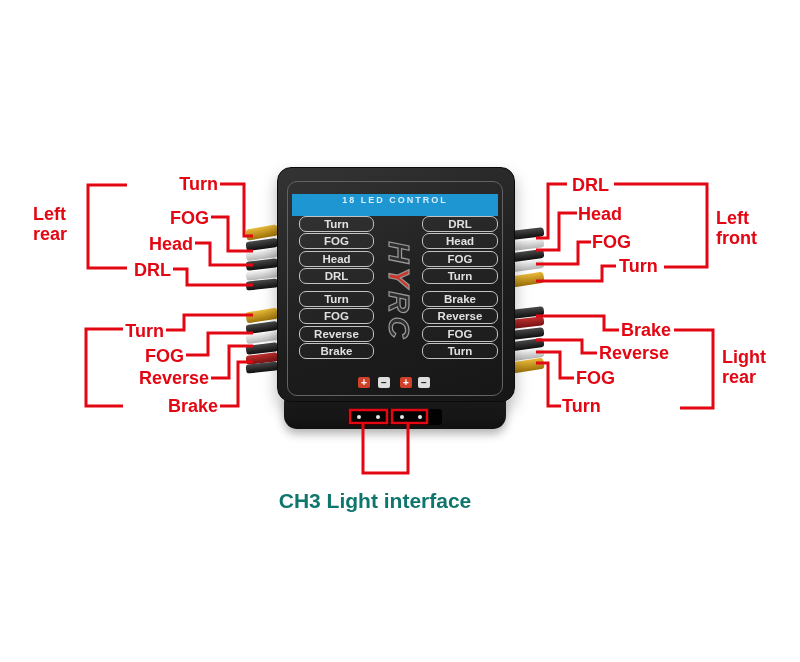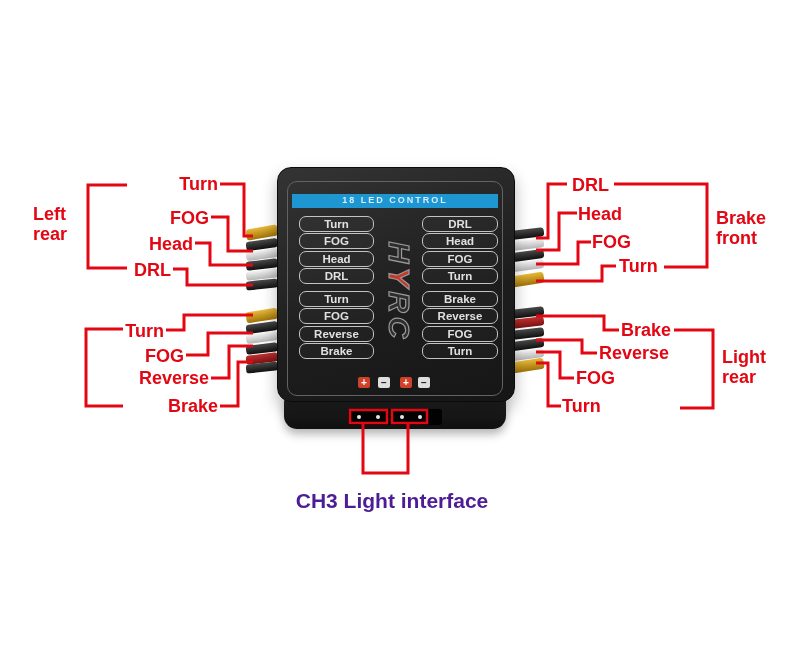--- a/index.html
+++ b/index.html
@@ -16,21 +16,21 @@
      background:linear-gradient(160deg,#343434,#1d1d1d 60%,#161616);
      border:1px solid #0b0b0b;border-radius:14px;box-shadow:0 8px 16px rgba(0,0,0,.28);}
   .body-base{position:absolute;left:284px;top:398px;width:222px;height:31px;z-index:2;
      background:linear-gradient(180deg,#222,#101010);border-radius:4px 4px 13px 13px;
      box-shadow:0 5px 10px rgba(0,0,0,.3);}
   .recess{position:absolute;left:348px;top:409px;width:94px;height:16px;background:#020202;
      border-radius:3px;z-index:4;}
   .pin{position:absolute;width:4px;height:4px;border-radius:50%;background:#e8e8e8;z-index:5;}
   .inner-frame{position:absolute;left:287px;top:181px;width:214px;height:213px;z-index:4;
      border:1px solid #636363;border-radius:10px;}
-  .header-strip{position:absolute;left:292px;top:194px;width:206px;height:14px;z-index:5;
+  .header-strip{position:absolute;left:292px;top:194px;width:206px;height:22px;z-index:5;
      background:#1e96d2;color:#d6eefb;font-size:9px;font-weight:bold;letter-spacing:2px;
      line-height:13px;text-align:center;}
   .box{position:absolute;width:73px;height:14px;z-index:5;border:1.5px solid #c3c3c3;
      border-radius:7px;color:#e0e0e0;font-size:11.5px;font-weight:bold;line-height:14px;
      text-align:center;background:rgba(255,255,255,0.02);}
   .box.rc{width:74px;}
   .chip{position:absolute;top:377px;width:12px;height:11px;z-index:5;border-radius:2px;
      font-size:10px;font-weight:bold;line-height:11px;text-align:center;}
   .chip.plus{background:#cf4129;color:#fff;}
   .chip.minus{background:#dedede;color:#1a1a1a;}
@@ -38,21 +38,21 @@
      transform:rotate(90deg);text-align:center;font-size:30px;font-weight:bold;
      font-style:italic;letter-spacing:4px;color:#2e2e2e;
      -webkit-text-stroke:1.2px #9a9a9a;white-space:nowrap;}
   .logo .red{color:#c8372a;}
   
   .lbl{position:absolute;z-index:7;color:#e30613;font-weight:bold;font-size:18px;
      height:22px;line-height:22px;white-space:nowrap;}
   .lbl.ra{width:120px;text-align:right;}
   .grp{position:absolute;z-index:7;color:#e30613;font-weight:bold;font-size:18px;
      line-height:20px;width:56px;}
-  .ch3{position:absolute;left:292px;top:489px;width:200px;z-index:7;color:#4c1d95;
+  .ch3{position:absolute;left:275px;top:489px;width:200px;z-index:7;color:#0f766e;
      font-weight:bold;font-size:21px;text-align:center;}
   svg.ann{position:absolute;left:0;top:0;z-index:6;pointer-events:none;}
   svg.ann *{fill:none;stroke:#e30613;stroke-width:3;}
   svg.ann rect{stroke-width:2.5;}
 </style>
 </head>
 <body>
 
 <div class="stage">
 
@@ -154,21 +154,21 @@
   <div class="lbl ra" style="right:582px;top:173px">Turn</div>
   <div class="lbl ra" style="right:591px;top:207px">FOG</div>
   <div class="lbl ra" style="right:607px;top:233px">Head</div>
   <div class="lbl ra" style="right:629px;top:259px">DRL</div>
 
   <div class="lbl ra" style="right:636px;top:320px">Turn</div>
   <div class="lbl ra" style="right:616px;top:345px">FOG</div>
   <div class="lbl ra" style="right:591px;top:367px">Reverse</div>
   <div class="lbl ra" style="right:582px;top:395px">Brake</div>
 
-  <div class="grp" style="left:716px;top:208px">Brake front</div>
+  <div class="grp" style="left:716px;top:208px">Left front</div>
   <div class="lbl" style="left:572px;top:174px">DRL</div>
   <div class="lbl" style="left:578px;top:203px">Head</div>
   <div class="lbl" style="left:592px;top:231px">FOG</div>
   <div class="lbl" style="left:619px;top:255px">Turn</div>
 
   <div class="grp" style="left:722px;top:347px">Light rear</div>
   <div class="lbl" style="left:621px;top:319px">Brake</div>
   <div class="lbl" style="left:599px;top:342px">Reverse</div>
   <div class="lbl" style="left:576px;top:367px">FOG</div>
   <div class="lbl" style="left:562px;top:395px">Turn</div>

